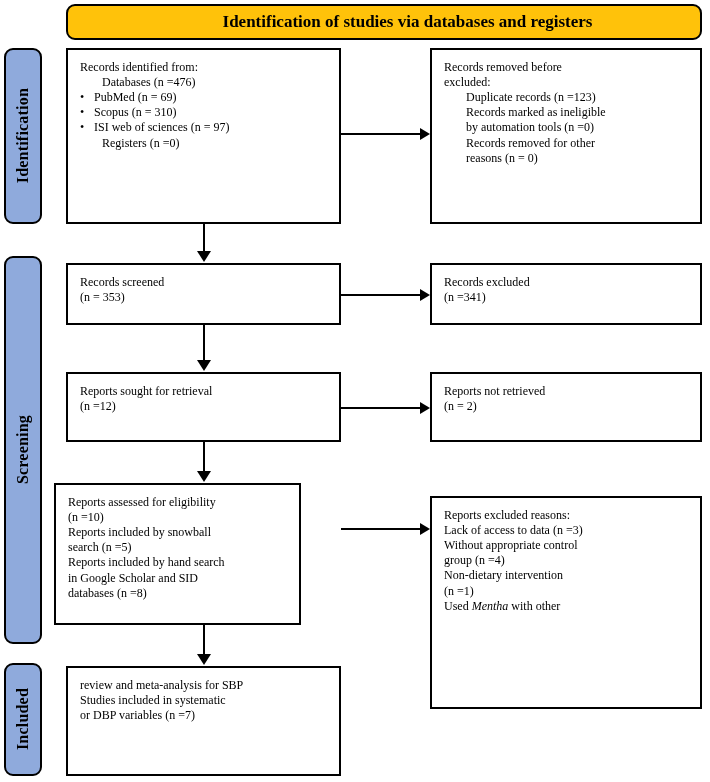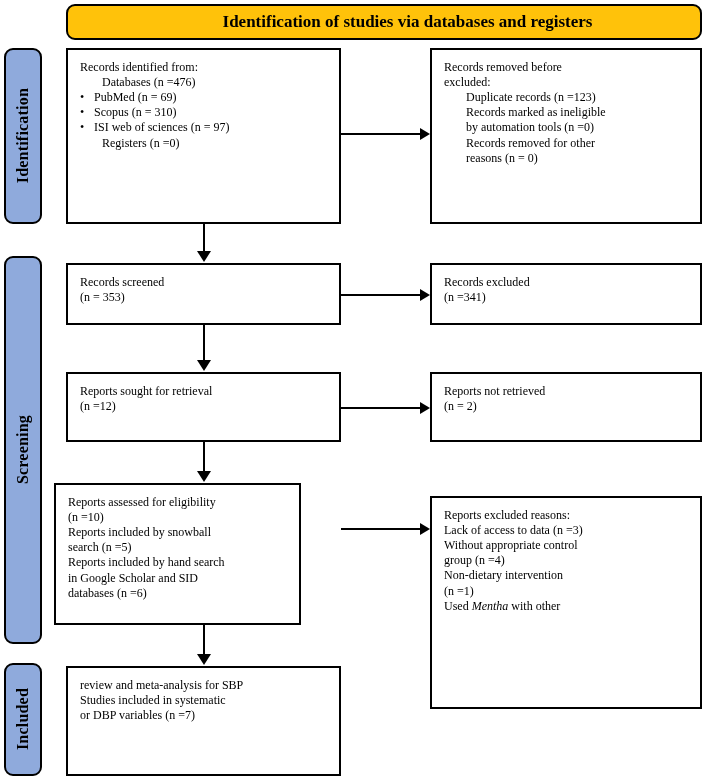--- a/index.html
+++ b/index.html
@@ -183,21 +183,21 @@
   <div class="line">(n = 2)</div>
 </div>
 
 <div class="flow-box" id="box-eligibility">
   <div class="line">Reports assessed for eligibility</div>
   <div class="line">(n =10)</div>
   <div class="line">Reports included by snowball</div>
   <div class="line">search (n =5)</div>
   <div class="line">Reports included by hand search</div>
   <div class="line">in Google Scholar and SID</div>
-  <div class="line">databases (n =6)</div>
+  <div class="line">databases (n =8)</div>
 </div>
 
 <div class="flow-box" id="box-excluded-reasons">
   <div class="line">Reports excluded reasons:</div>
   <div class="line">Lack of access to data (n =3)</div>
   <div class="line">Without appropriate control</div>
   <div class="line">group (n =4)</div>
   <div class="line">Non-dietary intervention</div>
   <div class="line">(n =1)</div>
   <div class="line"><span>Used </span><span class="sp">Mentha</span><span> with other</span></div>

